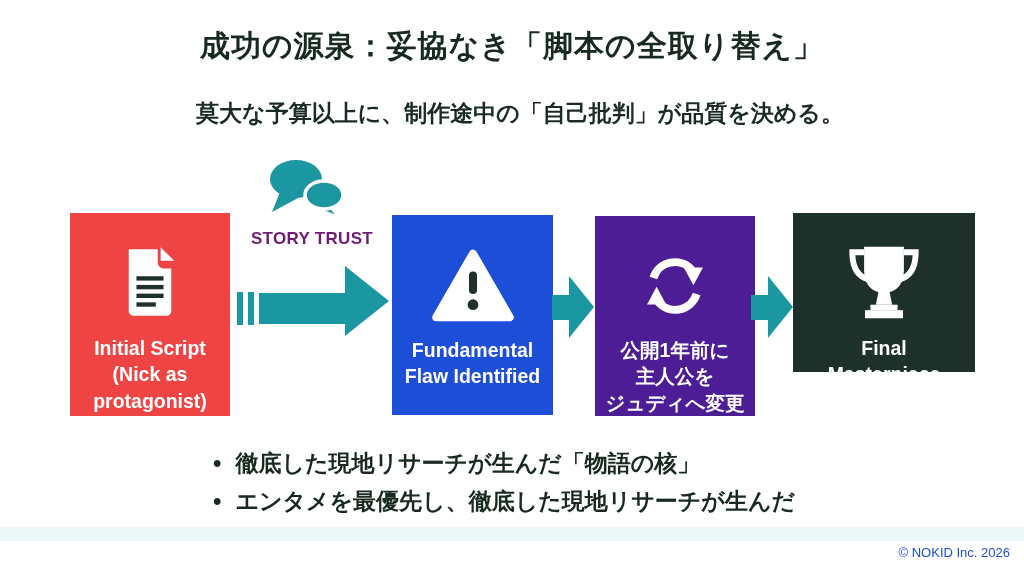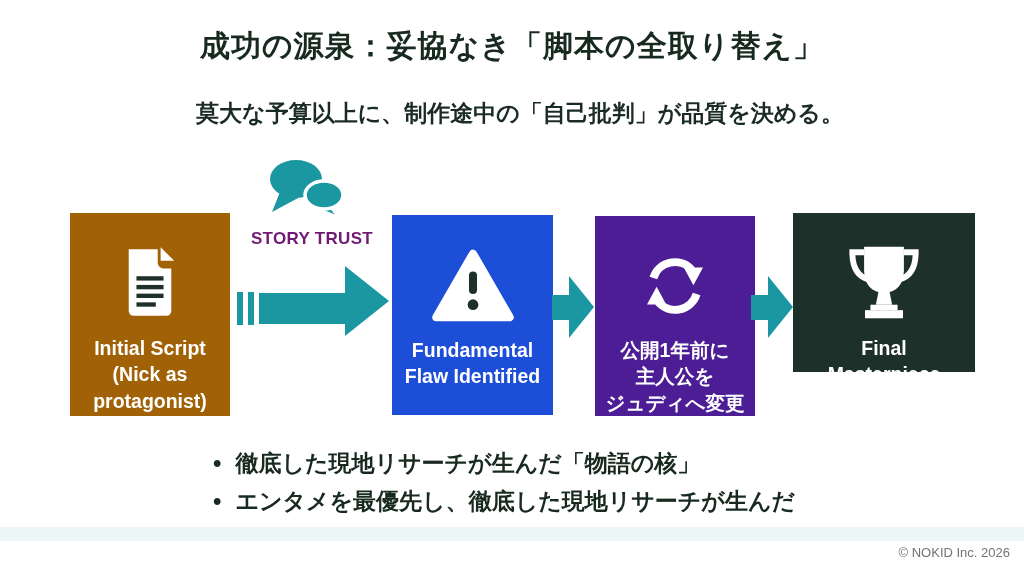--- a/index.html
+++ b/index.html
@@ -13,21 +13,21 @@
   }
   .subtitle{
     position:absolute;top:90px;left:0;width:100%;margin:8px;text-align:center;
     font-size:23px;font-weight:700;color:#1a2b23;
   }
   
   .box{
     position:absolute;display:flex;flex-direction:column;align-items:center;
     padding-top:28px;box-sizing:border-box;
   }
-  .box-1{left:70px;top:213px;width:160px;height:203px;background:#a16207;}
+  .box-1{left:70px;top:213px;width:160px;height:203px;background:#ef4444;}
   .box-2{left:392px;top:215px;width:161px;height:200px;background:#1d4ed8;}
   .box-3{left:595px;top:216px;width:160px;height:200px;background:#4c1d95;}
   .box-4{left:793px;top:213px;width:182px;height:159px;background:#1d3029;}
   .box .icon{height:84px;display:flex;align-items:center;justify-content:center;}
   .box .label{
     margin-top:10px;font-size:19.5px;line-height:1.35;font-weight:700;color:#ffffff;
     text-align:center;white-space:pre-line;
   }
   
   .annotation-icon{position:absolute;left:266px;top:158px;}
@@ -58,21 +58,21 @@
   }
   
   .bullets{position:absolute;left:213px;top:444px;}
   .bullet-line{
     display:flex;align-items:baseline;font-size:23px;font-weight:700;
     color:#18291f;line-height:37px;
   }
   .bullet-marker{margin-right:14px;font-size:24px;}
   
   .bottom-band{position:absolute;left:0;top:527px;width:100%;height:14px;background:rgba(27,151,162,0.08);}
-  .copyright{position:absolute;right:14px;top:545px;font-size:13px;color:#737373;}
+  .copyright{position:absolute;right:14px;top:545px;font-size:13px;color:#1d4ed8;}
 </style>
 </head>
 <body>
 
 <div class="slide">
 
   <h1 class="title">成功の源泉：妥協なき「脚本の全取り替え」</h1>
   <h2 class="subtitle">莫大な予算以上に、制作途中の「自己批判」が品質を決める。</h2>
 
   <svg class="annotation-icon" width="82" height="62" viewBox="0 0 82 62">

